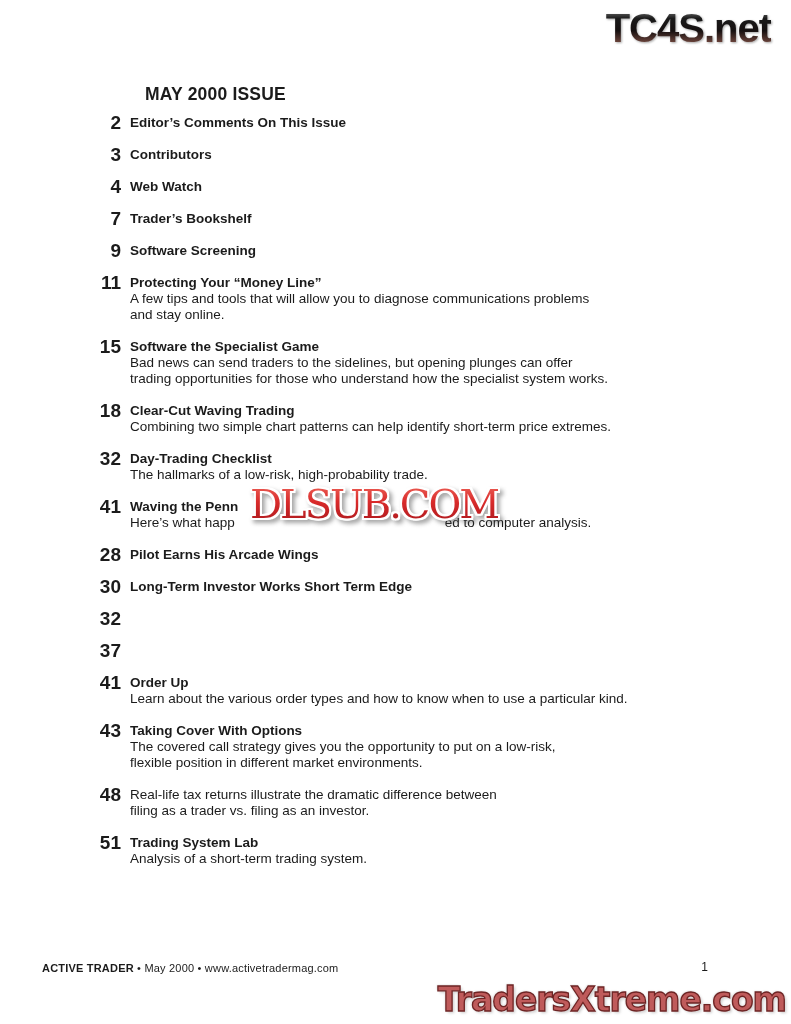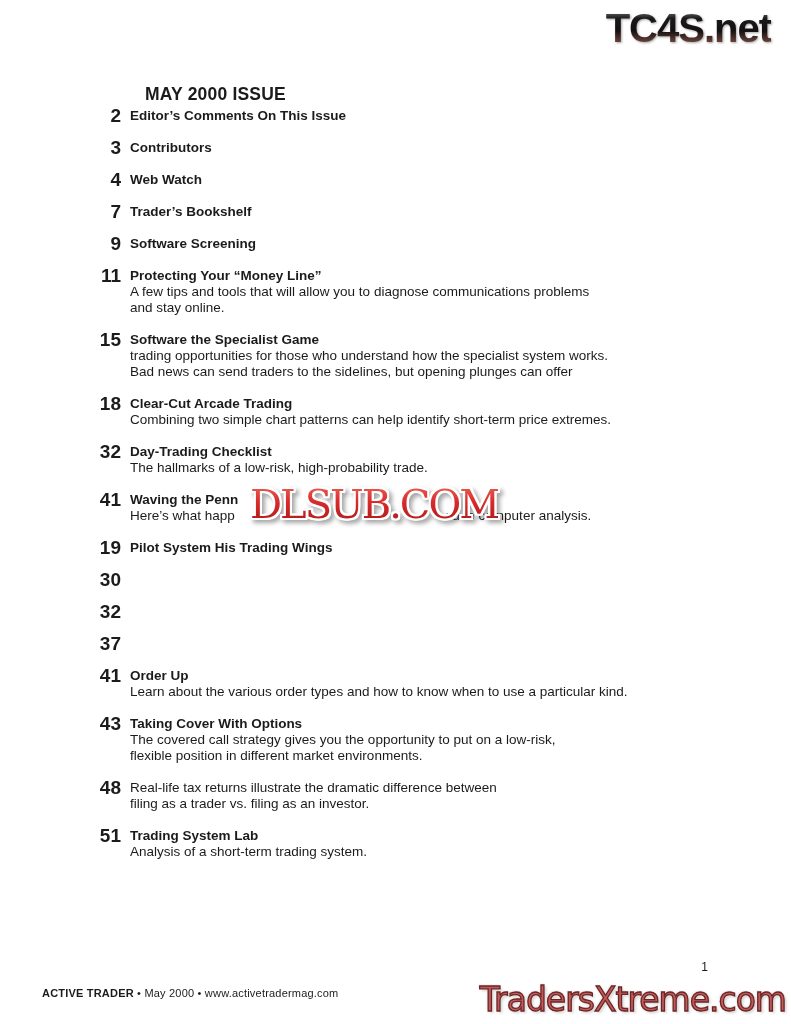--- a/index.html
+++ b/index.html
@@ -14,21 +14,21 @@
     position:absolute;top:6px;right:20px;
     font-size:40px;font-weight:bold;letter-spacing:-1px;
     background:linear-gradient(180deg,#9a9a9a 0%,#1a1a1a 28%,#161010 55%,#6e453c 82%,#a5766a 100%);
     -webkit-background-clip:text;background-clip:text;color:transparent;
     filter:drop-shadow(1px 1px 1px rgba(0,0,0,0.35));
   }
 
   
   .toc{position:absolute;top:84px;left:55px;width:690px;}
   .heading{
-    margin:0 0 4px 90px;font-size:17.5px;font-weight:bold;
+    margin:0 0 11px 90px;font-size:17.5px;font-weight:bold;
     letter-spacing:0.2px;line-height:20px;
   }
   .row{display:flex;margin-bottom:16px;}
   .num{
     flex:none;width:66px;text-align:right;
     font-size:19px;font-weight:bold;line-height:16px;
   }
   .content{margin-left:9px;}
   .title{font-size:13.5px;font-weight:bold;line-height:16px;white-space:pre-wrap;}
   .desc{font-size:13.5px;line-height:16px;}
@@ -41,28 +41,28 @@
     font-size:40px;letter-spacing:-2px;white-space:nowrap;
     background:linear-gradient(180deg,#f06a5e 0%,#d92b2b 45%,#a5161b 100%);
     -webkit-background-clip:text;background-clip:text;color:transparent;
     filter:
       drop-shadow(2px 0 0 #ffffff) drop-shadow(-2px 0 0 #ffffff)
       drop-shadow(0 2px 0 #ffffff) drop-shadow(0 -2px 0 #ffffff)
       drop-shadow(3px 3px 2px rgba(60,60,60,0.45));
   }
 
   
-  .footer{position:absolute;left:42px;top:962px;font-size:11px;letter-spacing:0.2px;margin-top:25px;}
+  .footer{position:absolute;left:42px;top:962px;font-size:11px;letter-spacing:0.2px;}
   .footer .brand{font-weight:bold;}
   .pagenum{position:absolute;right:83px;top:960px;font-size:12px;}
 
   
   .tradersx{
     position:absolute;right:5px;top:980px;z-index:5;
-    font-family:"DejaVu Sans", sans-serif;font-weight:normal;
+    font-family:"DejaVu Sans", sans-serif;font-weight:bold;
     font-size:33px;letter-spacing:-1px;white-space:nowrap;
     color:#bf5b5b;
     -webkit-text-stroke:1.3px #6e2424;
     text-shadow:0 0 3px #e8e8e8, 2px 2px 3px #cccccc, -1px -1px 2px #dddddd;
   }
 </style>
 </head>
 <body>
 
 <div class="tc4s">TC4S.net</div>
@@ -111,29 +111,29 @@
       <div class="title">Protecting Your “Money Line”</div>
       <div class="desc">A few tips and tools that will allow you to diagnose communications problems</div>
       <div class="desc">and stay online.</div>
     </div>
   </div>
 
   <div class="row">
     <div class="num">15</div>
     <div class="content">
       <div class="title">Software the Specialist Game</div>
+      <div class="desc">Bad news can send traders to the sidelines, but opening plunges can offer</div>
       <div class="desc">trading opportunities for those who understand how the specialist system works.</div>
-      <div class="desc">Bad news can send traders to the sidelines, but opening plunges can offer</div>
     </div>
   </div>
 
   <div class="row">
     <div class="num">18</div>
     <div class="content">
-      <div class="title">Clear-Cut Arcade Trading</div>
+      <div class="title">Clear-Cut Waving Trading</div>
       <div class="desc">Combining two simple chart patterns can help identify short-term price extremes.</div>
     </div>
   </div>
 
   <div class="row">
     <div class="num">32</div>
     <div class="content">
       <div class="title">Day-Trading Checklist</div>
       <div class="desc">The hallmarks of a low-risk, high-probability trade.</div>
     </div>
@@ -141,28 +141,31 @@
 
   <div class="row">
     <div class="num">41</div>
     <div class="content">
       <div class="title">Waving the Penn</div>
       <div class="desc"><span>Here’s what happ</span><span class="gap"></span><span>ed to computer analysis.</span></div>
     </div>
   </div>
 
   <div class="row">
-    <div class="num">19</div>
-    <div class="content">
-        <div class="title">Pilot System His Trading Wings</div>
+    <div class="num">28</div>
+    <div class="content">
+        <div class="title">Pilot Earns His Arcade Wings</div>
       </div>
   </div>
 
   <div class="row">
     <div class="num">30</div>
+    <div class="content">
+        <div class="title">Long-Term Investor Works Short Term Edge</div>
+      </div>
   </div>
 
   <div class="row">
     <div class="num">32</div>
   </div>
 
   <div class="row">
     <div class="num">37</div>
   </div>
 

